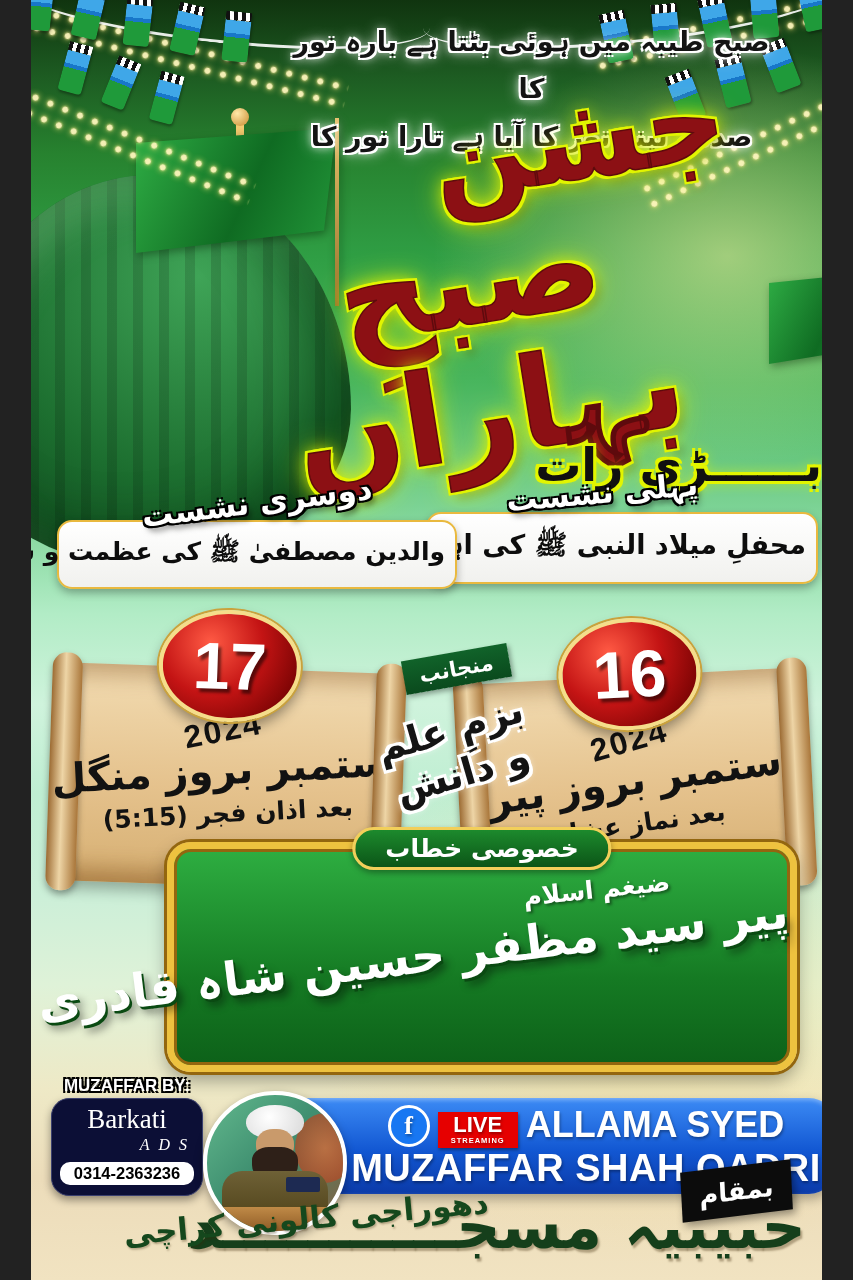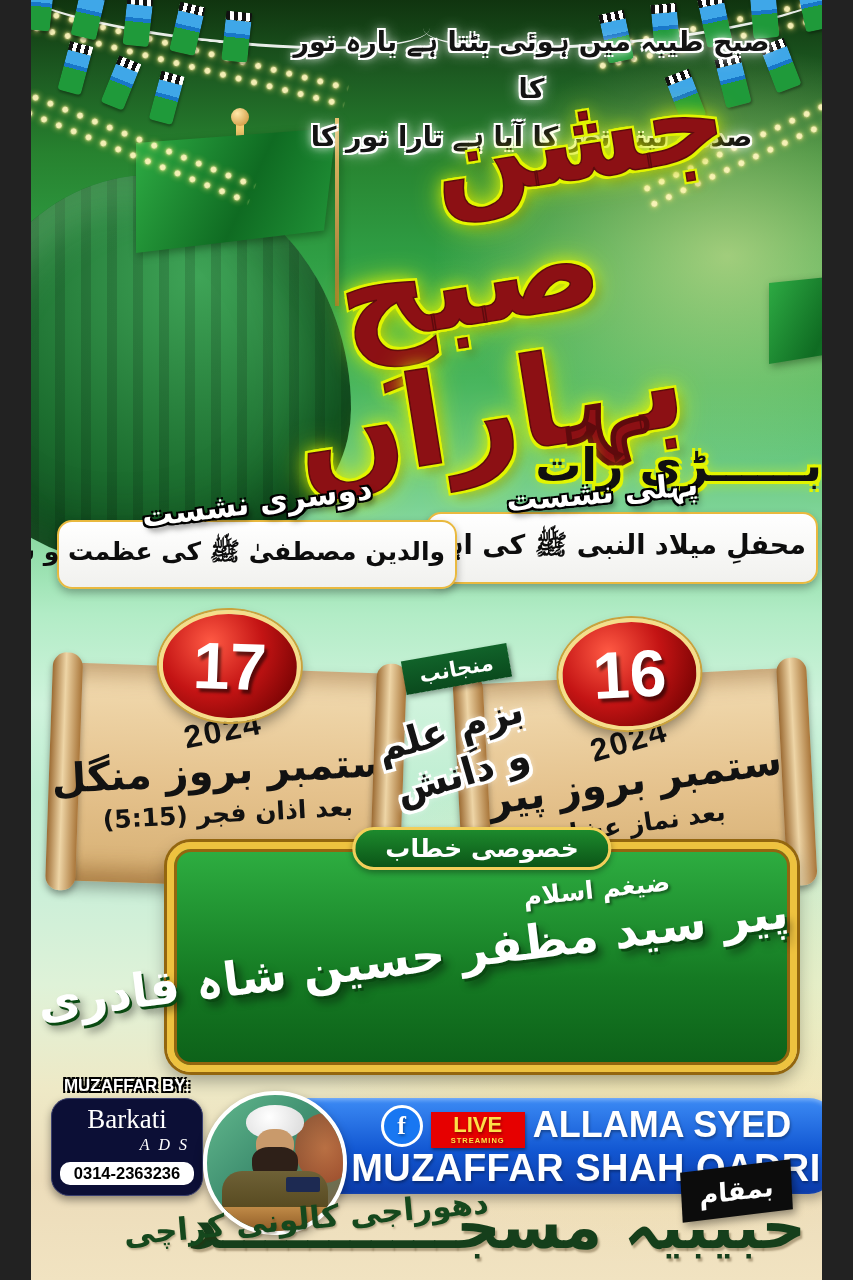--- a/index.html
+++ b/index.html
@@ -159,21 +159,21 @@
     background:linear-gradient(#6e6136,#55471e);border-radius:20px 20px 0 0;}
   .photo .laptop{position:absolute;left:58%;top:82px;width:34px;height:15px;background:#1d2a52;border-radius:2px;}
   .photo .desk{position:absolute;left:0;bottom:0;width:100%;height:24px;background:linear-gradient(#c08a47,#8f5c26);}
   .liveban .ltext{position:absolute;left:112px;right:14px;top:6px;text-align:center;color:#fff;
     font-family:"Liberation Sans",sans-serif;font-weight:bold;line-height:1.08;text-shadow:1px 2px 3px rgba(0,0,0,.35);}
   .liveban .row1{display:flex;align-items:center;justify-content:center;gap:8px;font-size:36px;}
   .liveban .row2{font-size:38px;letter-spacing:.5px;}
   .fbic{width:36px;height:36px;border-radius:50%;background:#1877f2;border:3px solid #fff;color:#fff;
     display:flex;align-items:center;justify-content:center;font-family:"Liberation Serif",serif;
     font-size:26px;font-weight:bold;line-height:1;flex:none;}
-  .livebadge{background:#e60000;color:#fde047;padding:2px 20px 3px;text-align:center;flex:none;box-shadow:1px 2px 3px rgba(0,0,0,.4);margin-top:8px;}
+  .livebadge{background:#e60000;color:#ffffff;padding:2px 13px 3px;text-align:center;flex:none;box-shadow:1px 2px 3px rgba(0,0,0,.4);margin-top:8px;}
   .livebadge .lv{font-size:22px;line-height:1;}
   .livebadge .st{font-size:7.5px;letter-spacing:1px;line-height:1;margin-top:1px;}
 
   
   .vbadge{left:650px;top:1166px;z-index:8;background:#0c0c0c;color:#fff;font-size:26px;font-weight:bold;
     padding:10px 18px;transform:rotate(-7deg) skewX(-4deg);box-shadow:3px 4px 8px rgba(0,0,0,.4);}
   .vmasjid{right:16px;top:1190px;z-index:7;color:#153f1b;font-size:62px;font-weight:bold;white-space:nowrap;
     text-shadow:2px 3px 2px rgba(60,40,10,.35);}
   .varea{left:92px;top:1200px;z-index:8;color:#15481d;font-size:31px;font-weight:bold;transform:rotate(-5deg);
     white-space:nowrap;text-shadow:1px 2px 2px rgba(60,40,10,.3);}

